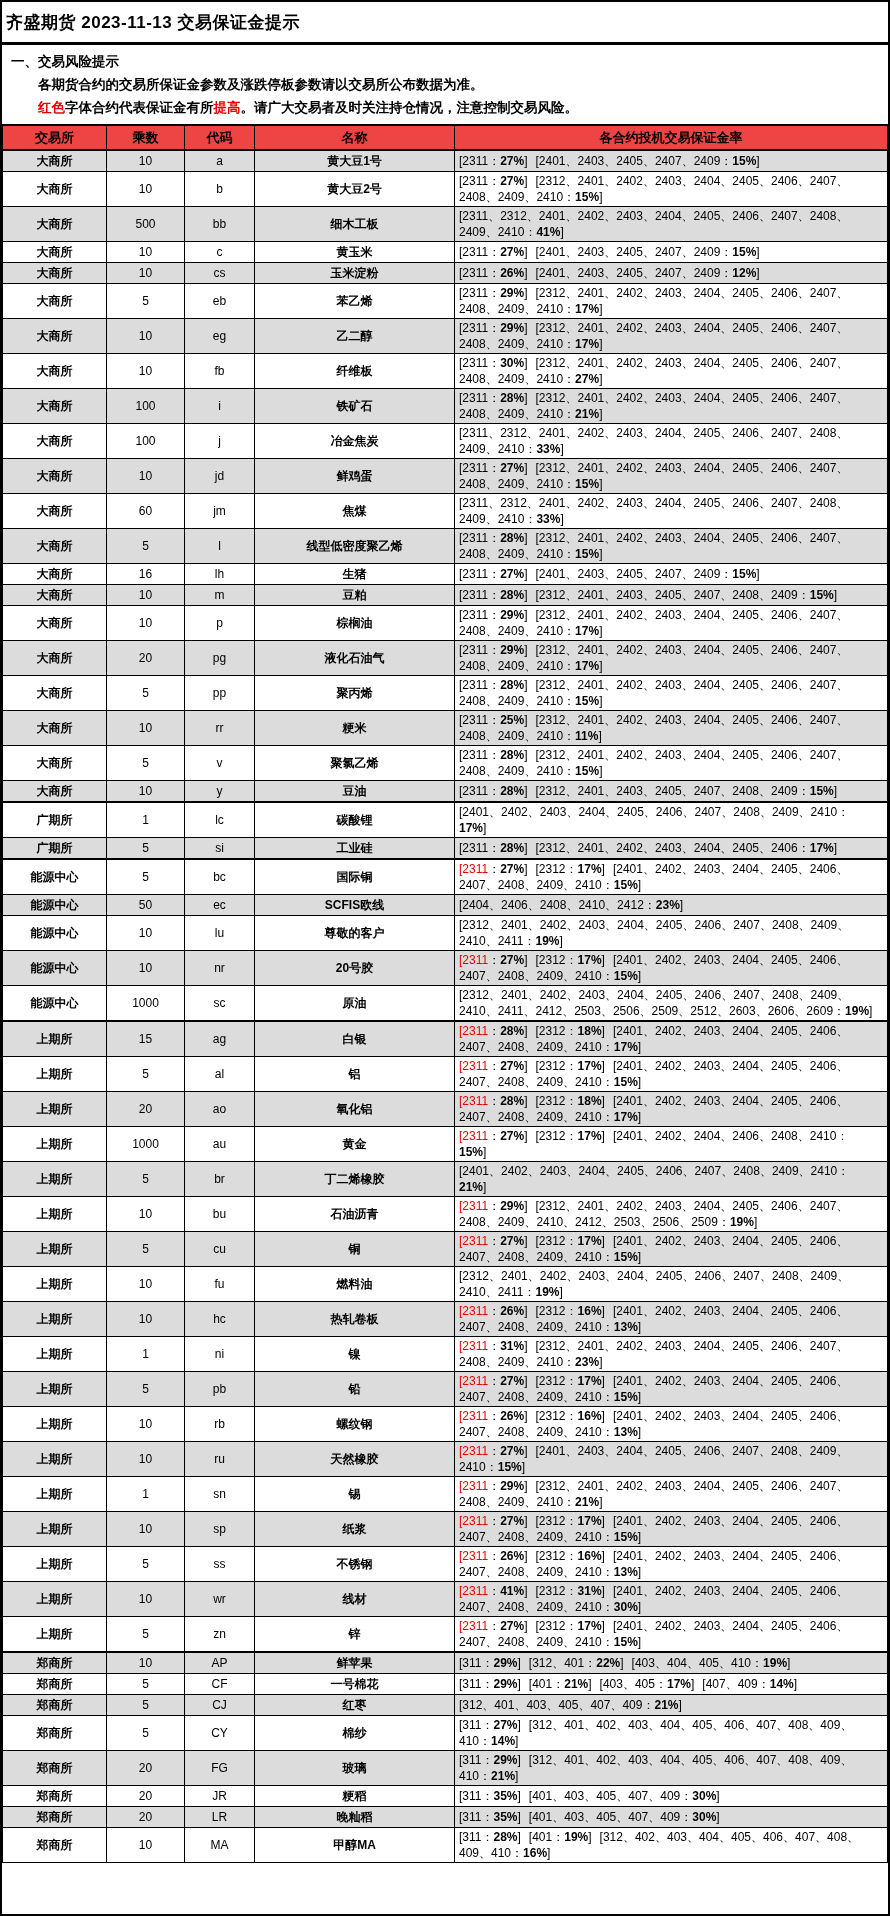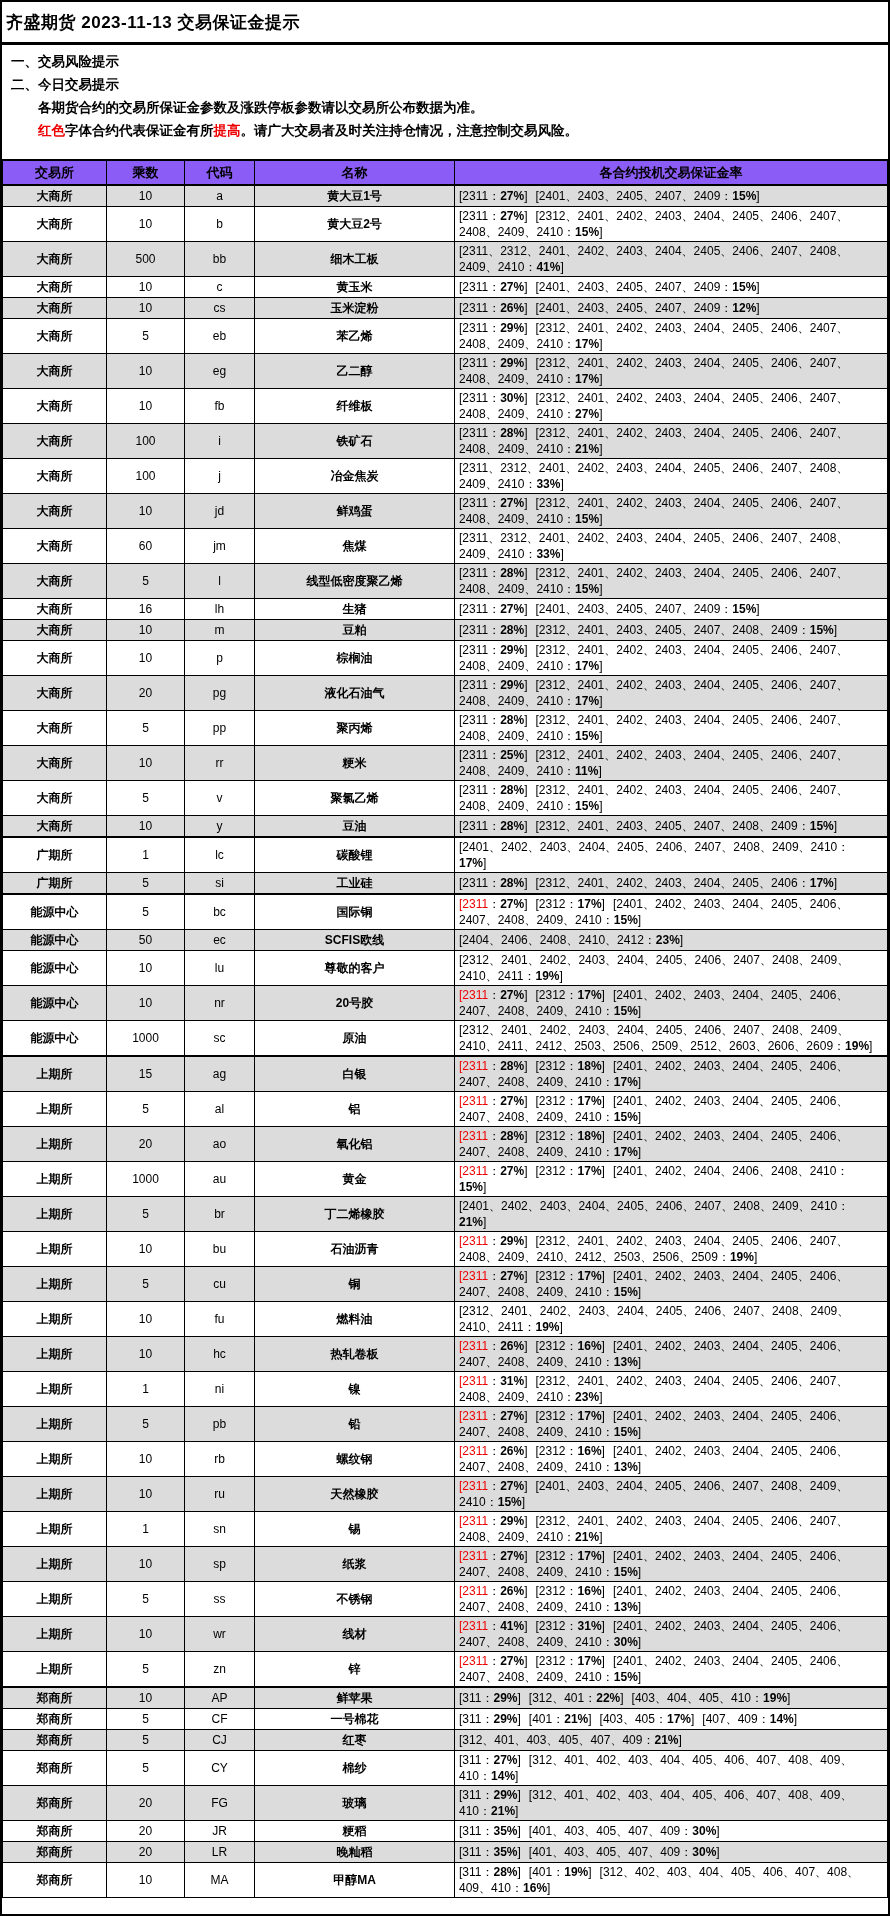--- a/index.html
+++ b/index.html
@@ -1,44 +1,43 @@
 <!DOCTYPE html>
 <html><head>
 <meta charset="utf-8">
 <style>
   html,body { margin:0; padding:0; background:#fff; }
   body { width:890px; font-family:"Liberation Sans","DejaVu Sans",sans-serif; color:#000; }
   .page { box-sizing:border-box; width:890px; min-height:1916px; border:2px solid #000; background:#fff; }
   .title-bar { font-size:17px; font-weight:bold; padding:9px 4px 8px; border-bottom:3px solid #000; letter-spacing:0.5px; }
-  .intro { padding:5px 9px 16px; font-size:13.5px; line-height:22px; font-weight:600; }
+  .intro { padding:5px 9px 4px; font-size:13.5px; line-height:22px; font-weight:600; }
   .intro .heading { margin:1px 0; }
   .intro .para { text-indent:2em; margin:1px 0; text-align:justify; }
   .red { color:#ee0000; }
   table.margin-table { width:100%; border-collapse:collapse; table-layout:fixed; }
   table.margin-table th, table.margin-table td { border:1px solid #000; overflow:hidden; }
-  thead th { font-size:13px; font-weight:bold; height:23px; border-bottom:2px solid #000 !important; border-top:2px solid #000 !important; background:#8b5cf6; padding:0 2px; }
+  thead th { font-size:13px; font-weight:bold; height:23px; border-bottom:2px solid #000 !important; border-top:2px solid #000 !important; background:#ef4444; padding:0 2px; }
   td { font-size:12px; height:18px; line-height:16px; padding:1px 2px; text-align:center; vertical-align:middle; }
   td.c-ex, td.c-name { font-weight:600; }
   td.c-mult, td.c-code { font-weight:400; }
   td.c-margin { text-align:left; padding:1px 4px; font-weight:400; }
   tr.stripe td { background:#dcdcdc; }
   tr.section-end td { border-bottom:2px solid #000; }
   .grp { margin-right:8px; display:inline; }
   .rate { font-weight:bold; }
 </style>
 </head>
 <body>
 
 <div class="page">
 
   <div class="title-bar">齐盛期货 2023-11-13 交易保证金提示</div>
 
   <div class="intro">
     <div class="heading">一、交易风险提示</div>
-    <div class="heading">二、今日交易提示</div>
     <div class="para">各期货合约的交易所保证金参数及涨跌停板参数请以交易所公布数据为准。</div>
     <div class="para"><span class="red">红色</span><span>字体合约代表保证金有所</span><span class="red">提高</span><span>。请广大交易者及时关注持仓情况，注意控制交易风险。</span></div>
   </div>
 
   <table class="margin-table">
     <colgroup>
       <col style="width:104px">
         <col style="width:78px">
         <col style="width:70px">
         <col style="width:200px">

